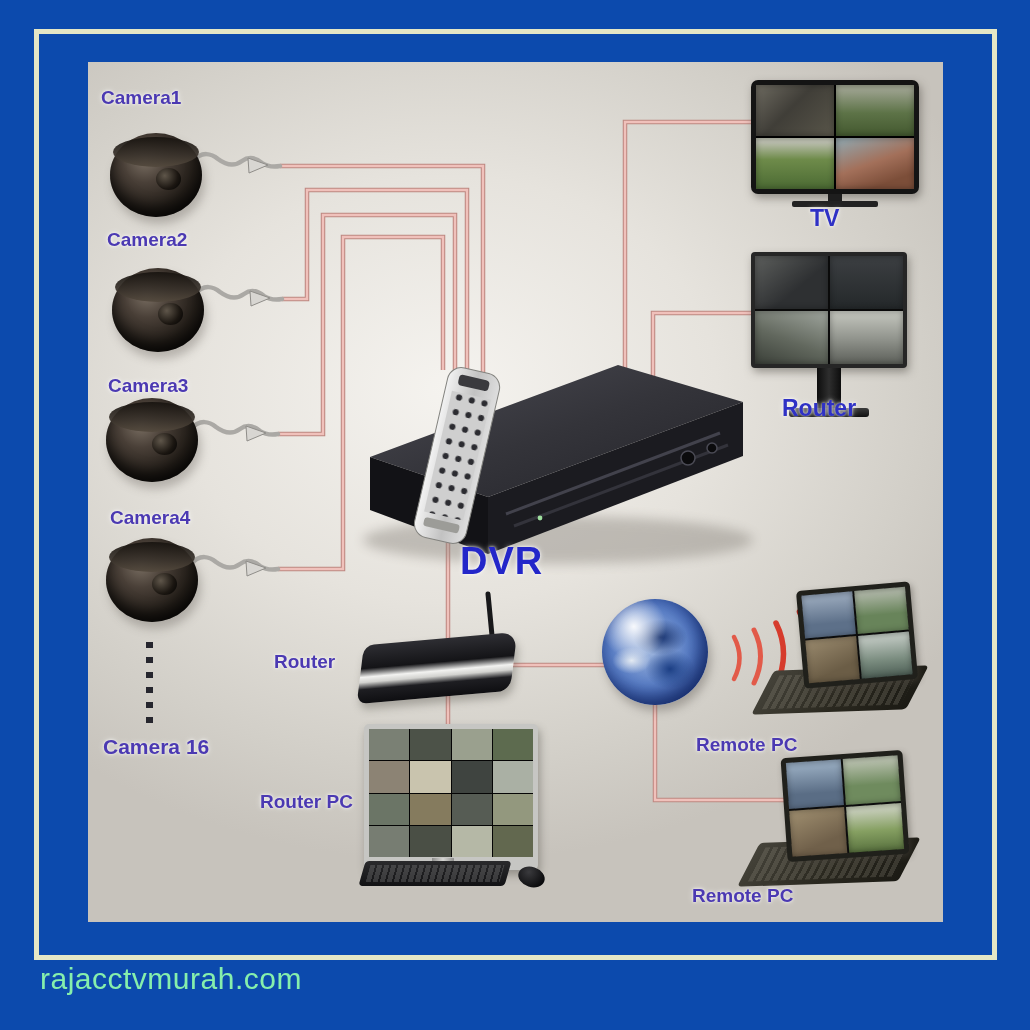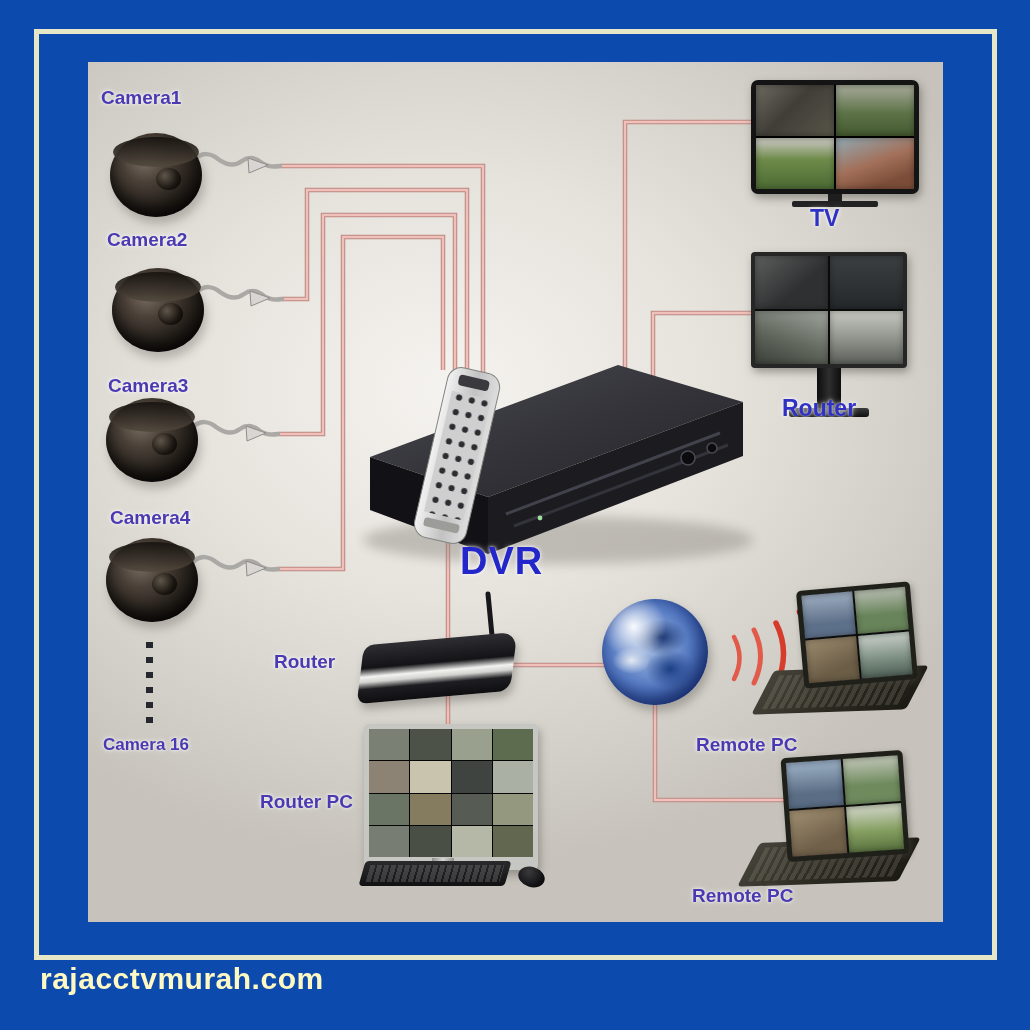--- a/index.html
+++ b/index.html
@@ -11,21 +11,21 @@
   .frame{
     position:absolute;left:34px;top:29px;width:953px;height:921px;
     border:5px solid #e5e7c6;
   }
   .panel{
     position:absolute;left:88px;top:62px;width:855px;height:860px;overflow:hidden;
     background:radial-gradient(ellipse 70% 55% at 42% 38%, #f5f3ef 0%, #e6e3dd 45%, #d2cfc8 80%, #c7c3bc 100%);
   }
   .watermark{
     position:absolute;left:40px;top:962px;
-    font-size:30px;font-weight:bold;color:#fef9c3;letter-spacing:0.5px;
+    font-size:30px;font-weight:normal;color:#86efac;letter-spacing:0.5px;
   }
   
   .lbl{
     position:absolute;font-weight:bold;color:#4b39b2;font-size:19px;
     text-shadow:0 0 3px rgba(255,255,255,.9),0 0 6px rgba(255,255,255,.6);
     white-space:nowrap;z-index:5;
   }
   .lbl.blue{color:#2f31c5;font-size:23px;}
   .lbl.dvr{font-size:38px;color:#2326c9;letter-spacing:1px;}
   
@@ -302,21 +302,21 @@
   </div>
   <div class="pc-neck"></div>
   <div class="pc-foot"></div>
   <div class="kbd"></div>
   <div class="mouse"></div>
 
   <div class="lbl" style="left:13px;top:25px">Camera1</div>
   <div class="lbl" style="left:19px;top:167px">Camera2</div>
   <div class="lbl" style="left:20px;top:313px">Camera3</div>
   <div class="lbl" style="left:22px;top:445px">Camera4</div>
-  <div class="lbl" style="left:15px;top:673px;font-size:17px">Camera 16</div>
+  <div class="lbl" style="left:15px;top:673px;font-size:21px">Camera 16</div>
   <div class="lbl" style="left:186px;top:589px">Router</div>
   <div class="lbl dvr" style="left:372px;top:478px">DVR</div>
   <div class="lbl blue" style="left:722px;top:143px">TV</div>
   <div class="lbl blue" style="left:694px;top:333px">Router</div>
   <div class="lbl" style="left:172px;top:729px">Router PC</div>
   <div class="lbl" style="left:608px;top:672px">Remote PC</div>
   <div class="lbl" style="left:604px;top:823px">Remote PC</div>
 </div>
 
 <div class="watermark">rajacctvmurah.com</div>

